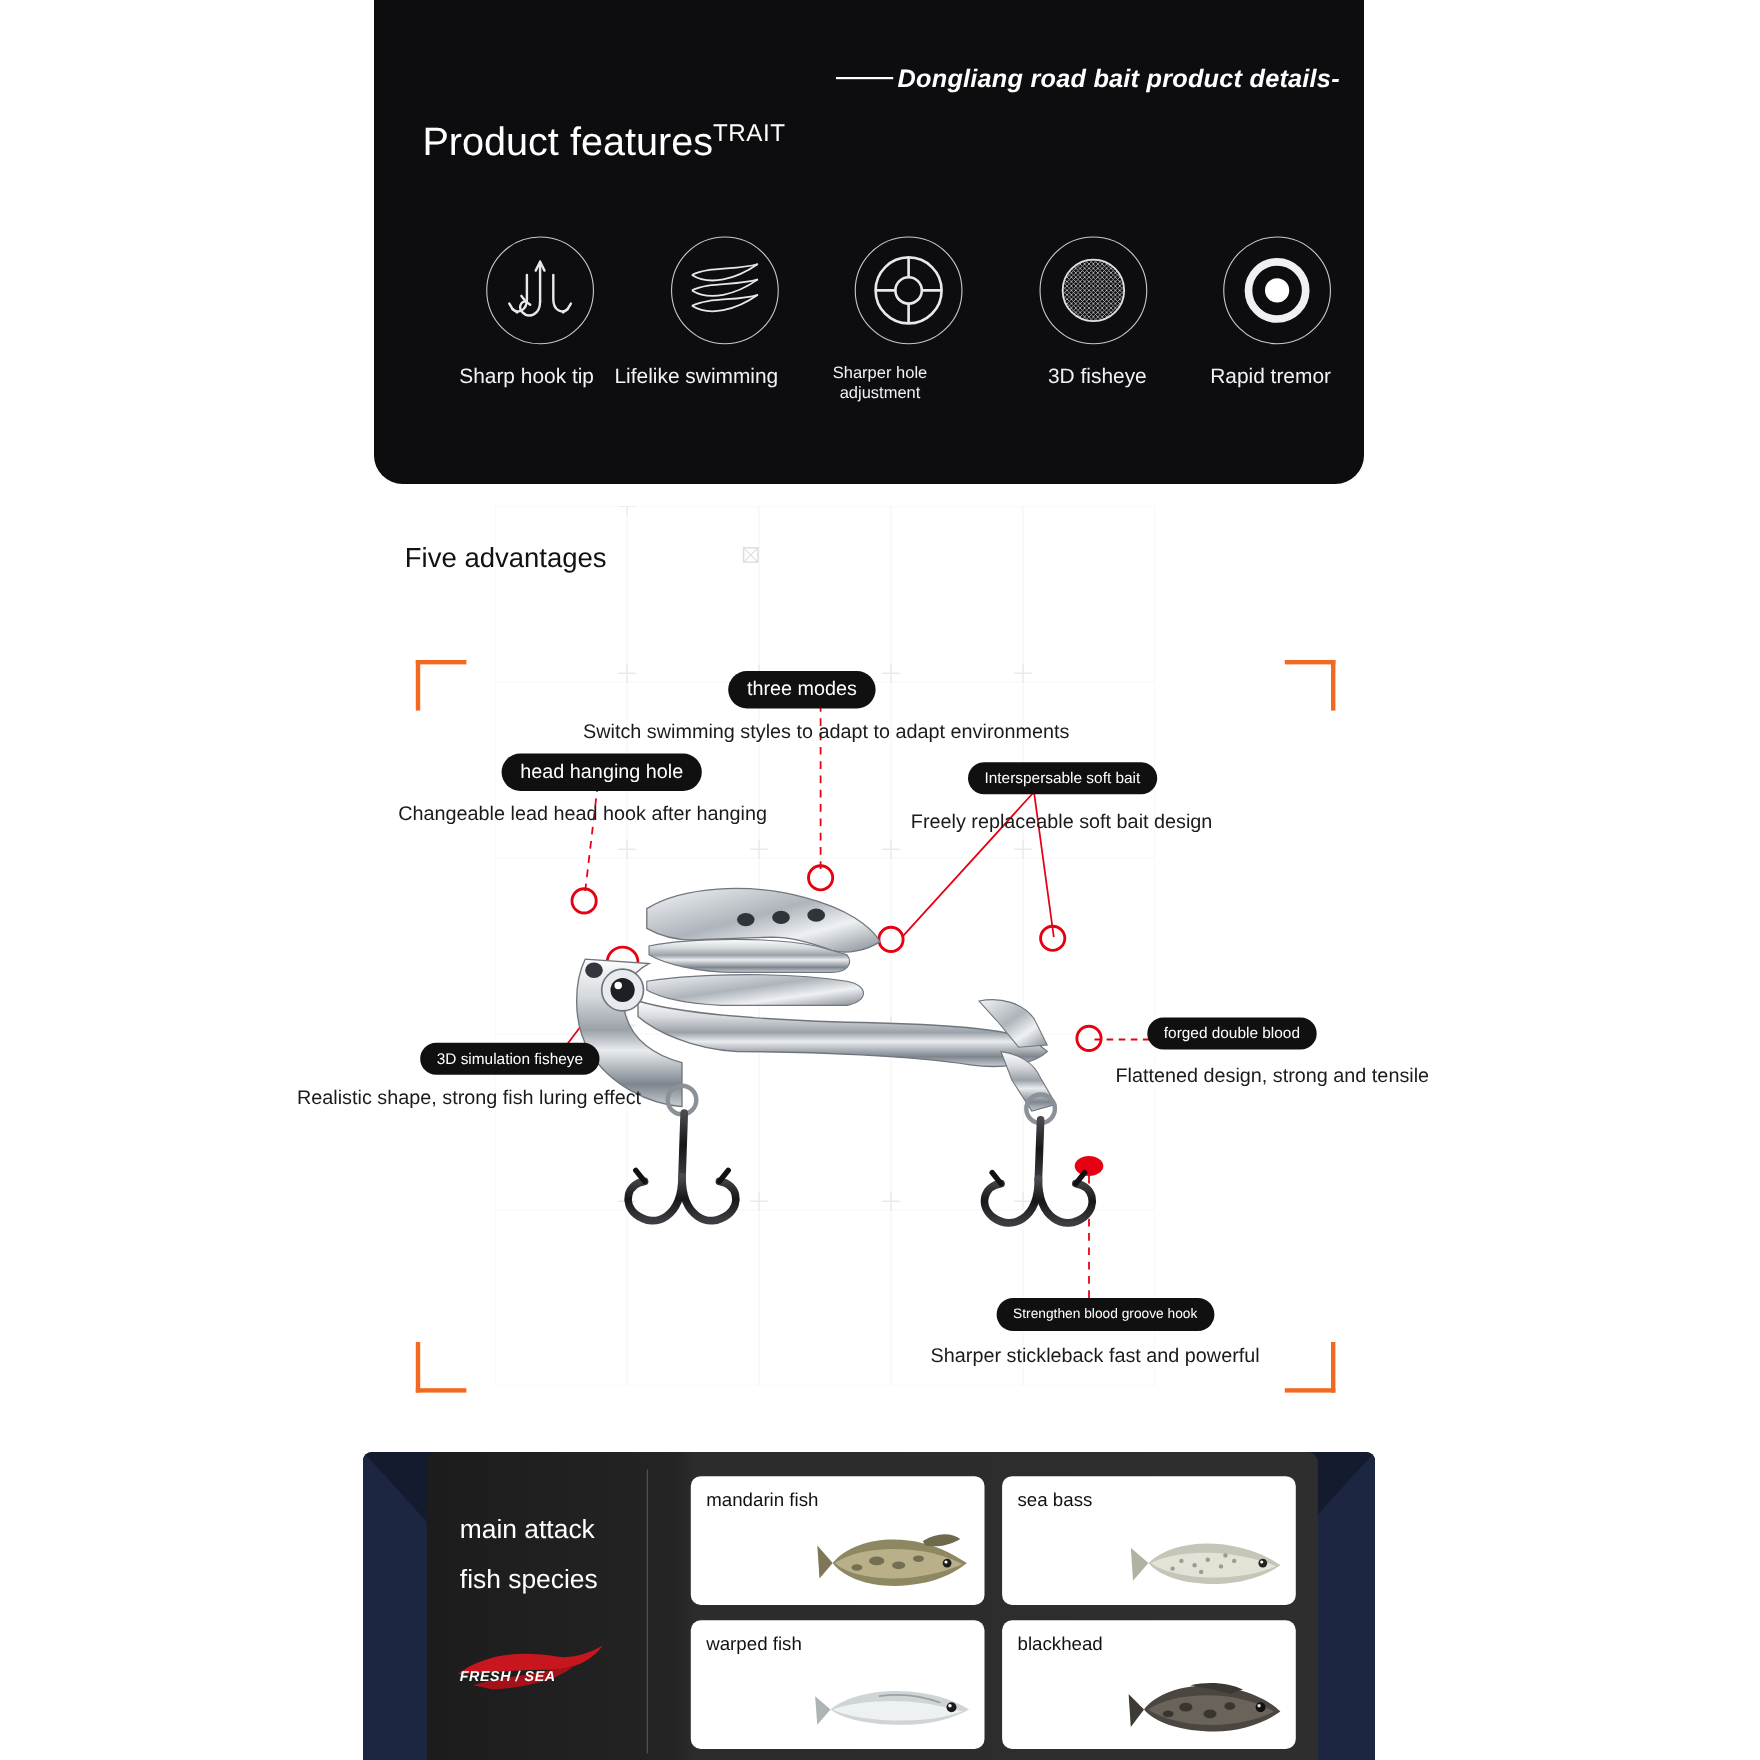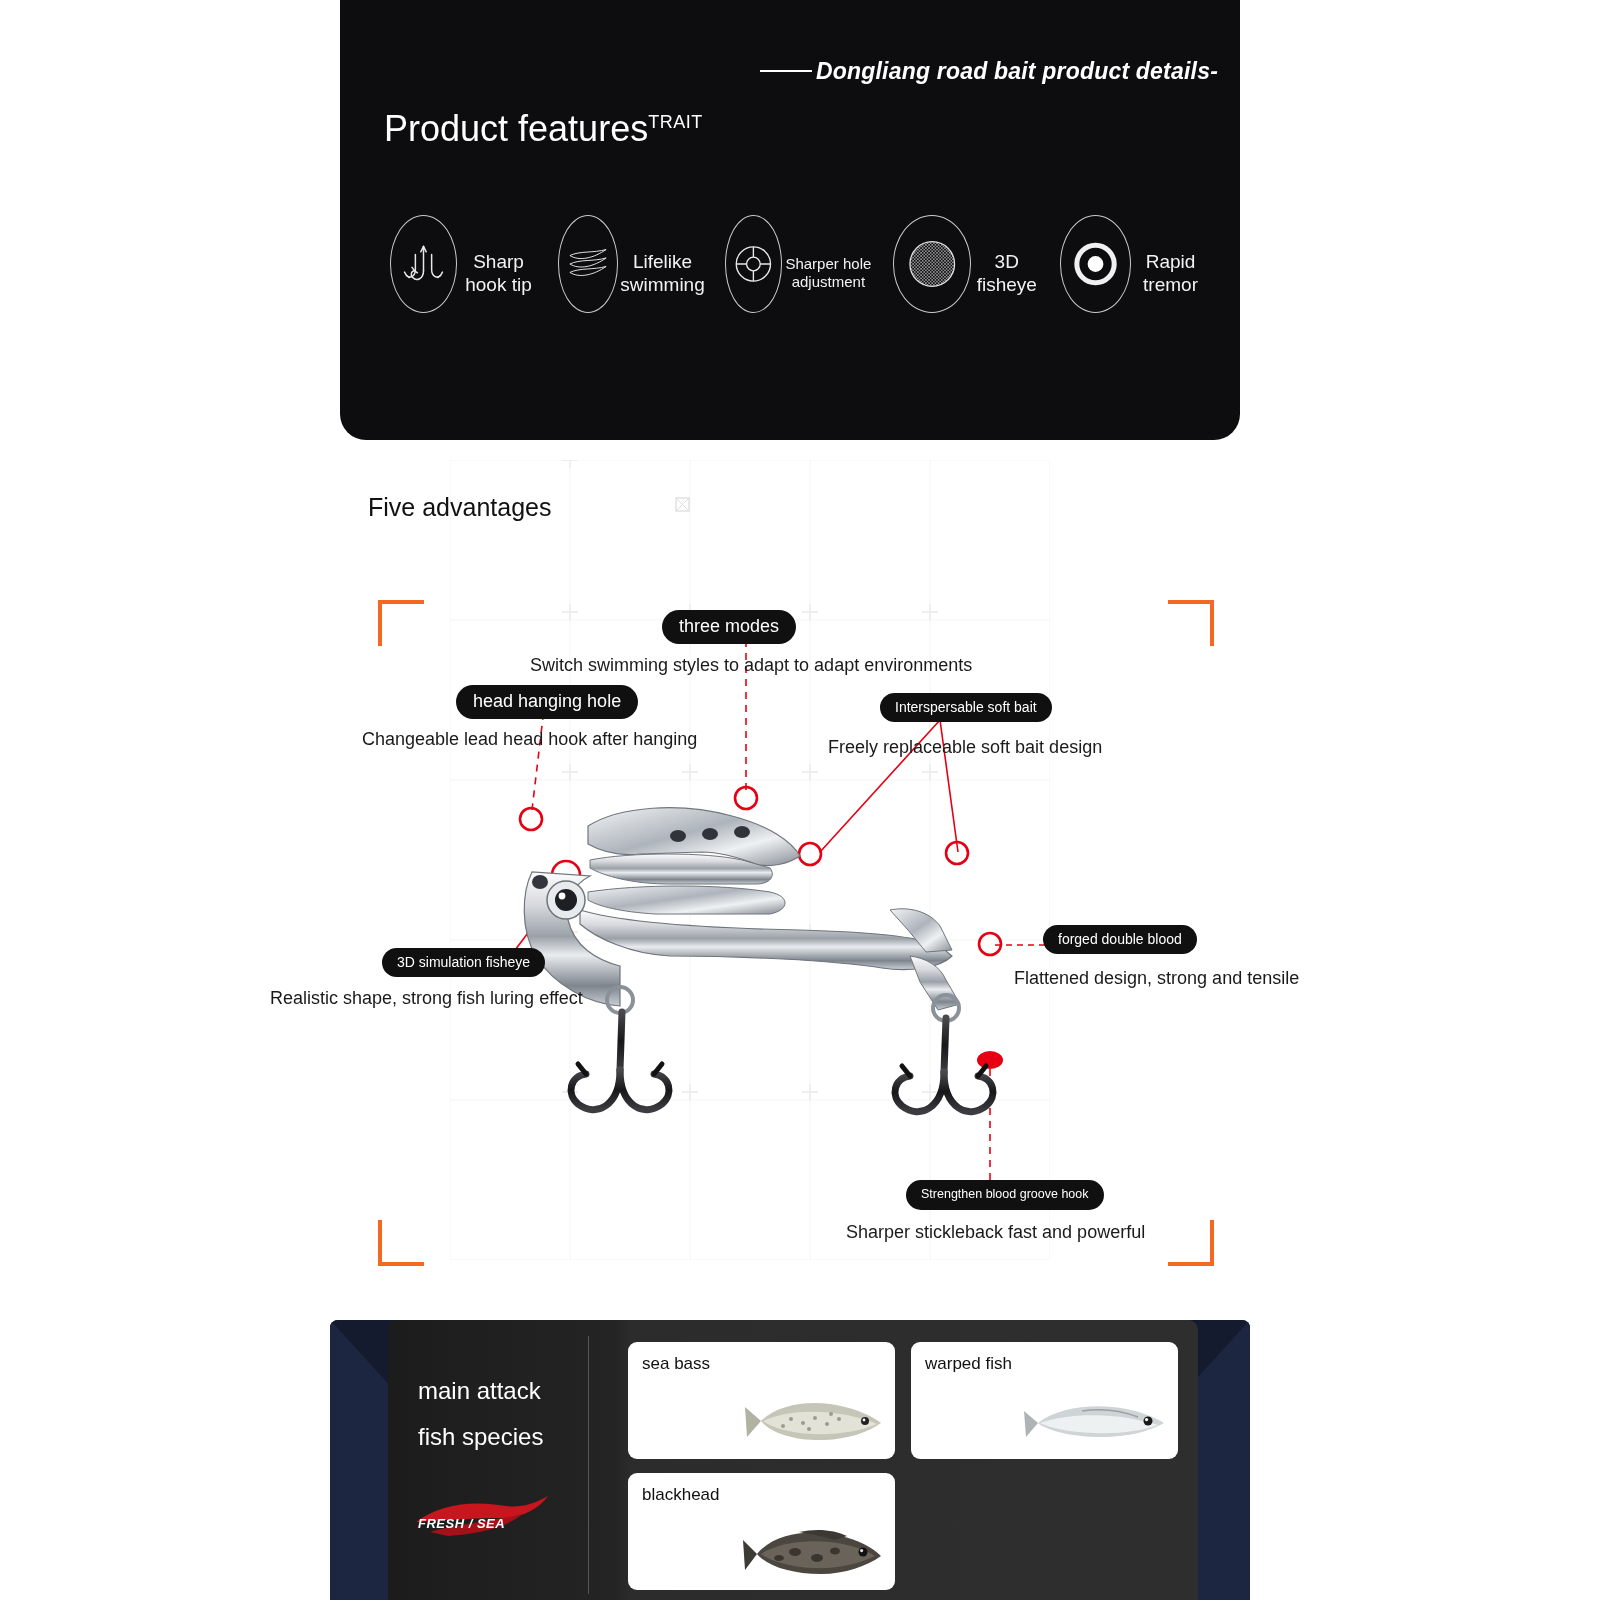--- a/index.html
+++ b/index.html
@@ -55,39 +55,39 @@
   .top-panel-title {
     position: absolute;
     left: 44px;
     top: 138px;
     color: #ffffff;
     font-size: 36px;
     font-weight: normal;
     white-space: nowrap;
   }
   .top-panel-title sup {
-    font-size: 18px;
+    font-size: 22px;
     vertical-align: super;
     letter-spacing: .5px;
   }
 
   .feature-row {
     position: absolute;
     left: 50px;
     top: 245px;
     width: 820px;
     display: flex;
     justify-content: space-between;
     align-items: flex-start;
   }
   .feature {
     width: 150px;
     display: flex;
-    flex-direction: row;
-    align-items: center;
+    flex-direction: column;
+    align-items: flex-end;
   }
   .feature-icon {
     width: 96px;
     height: 96px;
     border-radius: 50%;
     border: 1.6px solid #c9c9cc;
     display: flex;
     align-items: center;
     justify-content: center;
     overflow: hidden;
@@ -525,20 +525,37 @@
           <path d="M6 34 C30 16, 62 12, 96 18 C110 20, 124 16, 138 8 C128 22, 110 30, 92 30 C66 30, 36 32, 6 34 Z" fill="#c7161d"></path>
           <path d="M20 44 C46 36, 80 34, 112 26 C100 38, 70 46, 38 48 Z" fill="#a51118"></path>
         </svg>
         <div class="brush-text">FRESH / SEA</div>
       </div>
 
       <div class="divider-v"></div>
 
       <div class="fish-grid">
 
+        <div class="fish-card">
+          <div class="fish-name">mandarin fish</div>
+          <svg class="fish-img" viewBox="0 0 150 78">
+            <path d="M18 44 C34 24, 70 18, 100 26 C118 30, 130 38, 140 44 C128 54, 110 62, 88 64 C56 68, 28 58, 18 44 Z" fill="#8e8862"></path>
+            <path d="M20 44 C38 32, 70 28, 104 34 C118 37, 128 41, 136 45 C120 52, 96 58, 72 58 C48 58, 28 52, 20 44 Z" fill="#b9b08a"></path>
+            <path d="M100 24 C112 16, 126 16, 134 22 C124 28, 112 30, 102 28 Z" fill="#6f6a4c"></path>
+            <path d="M18 44 L4 28 L6 58 Z" fill="#7d7757"></path>
+            <circle cx="122" cy="44" r="4" fill="#1d1d1d"></circle>
+            <circle cx="121" cy="43" r="1.4" fill="#fff"></circle>
+            <g fill="#5e5940" opacity=".75">
+              <ellipse cx="58" cy="42" rx="7" ry="4"></ellipse>
+              <ellipse cx="78" cy="46" rx="6" ry="3.5"></ellipse>
+              <ellipse cx="40" cy="48" rx="5" ry="3"></ellipse>
+              <ellipse cx="96" cy="40" rx="5" ry="3"></ellipse>
+            </g>
+          </svg>
+        </div>
 
         <div class="fish-card">
           <div class="fish-name">sea bass</div>
           <svg class="fish-img" viewBox="0 0 150 78">
             <path d="M22 44 C40 26, 76 22, 106 30 C122 34, 134 40, 142 46 C128 56, 108 62, 86 63 C56 64, 32 56, 22 44 Z" fill="#c6c6b8"></path>
             <path d="M24 44 C44 34, 78 32, 108 38 C122 41, 132 44, 138 47 C122 54, 98 58, 74 57 C50 56, 32 50, 24 44 Z" fill="#e2e2d7"></path>
             <path d="M22 44 L6 30 L8 60 Z" fill="#b2b2a3"></path>
             <circle cx="126" cy="44" r="4" fill="#222"></circle>
             <circle cx="125" cy="43" r="1.4" fill="#fff"></circle>
             <g fill="#7e7e70" opacity=".7">

